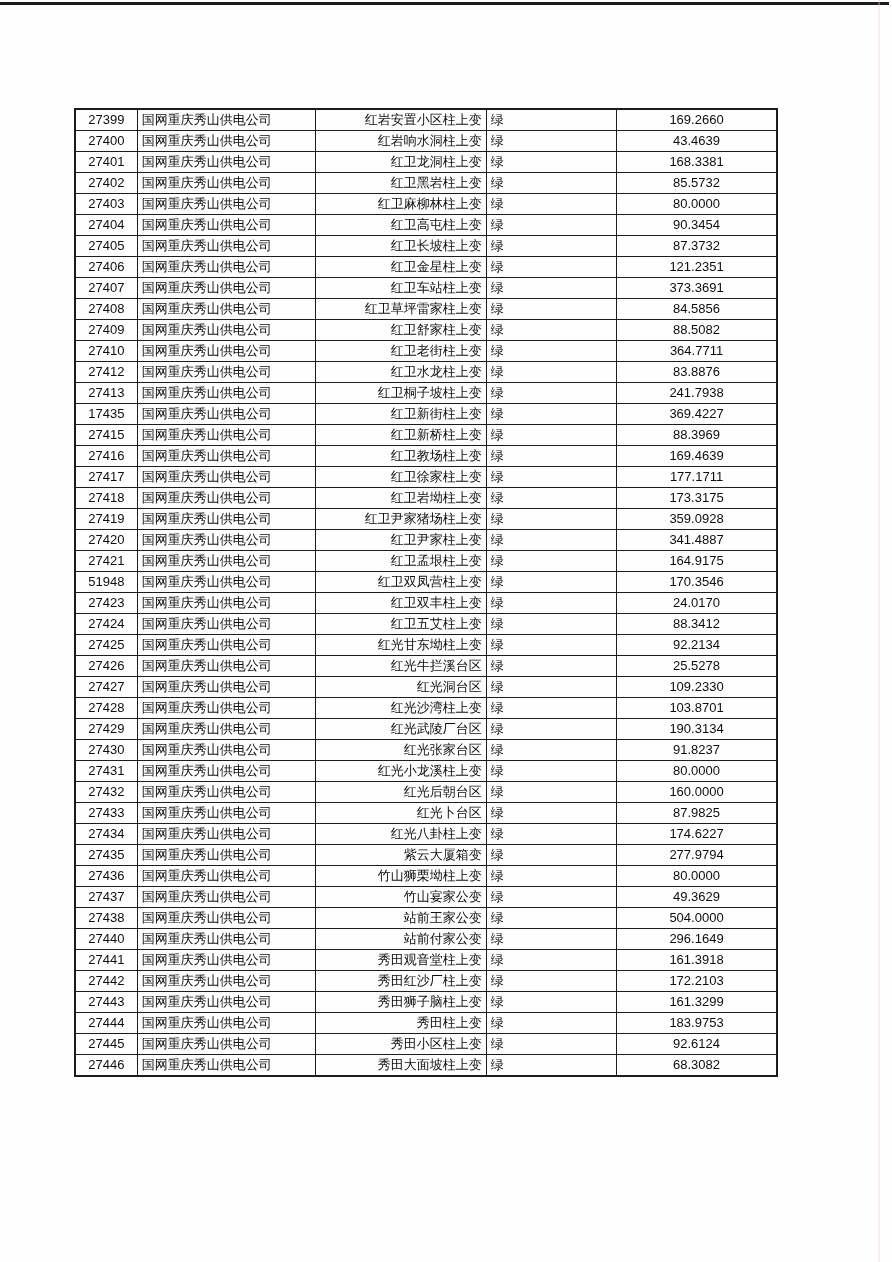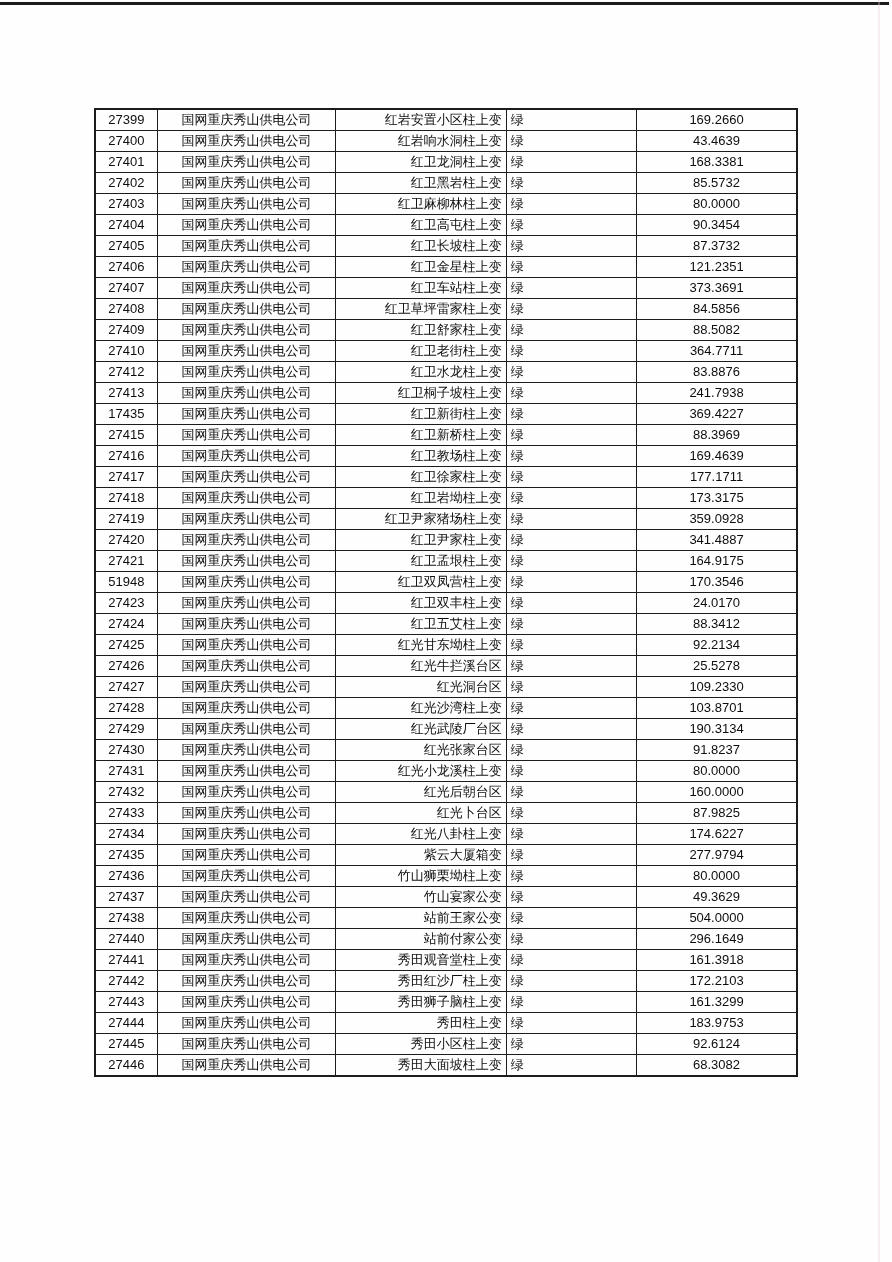--- a/index.html
+++ b/index.html
@@ -23,38 +23,38 @@
     background: #1b1b1b;
   }
   .right-edge-line {
     position: absolute;
     left: 878px; top: 0;
     width: 2px; height: 1262px;
     background: rgba(235, 205, 215, 0.35);
   }
   table.data-table {
     position: absolute;
-    left: 94px; top: 108px;
+    left: 74px; top: 108px;
     width: 704px;
     border-collapse: collapse;
     table-layout: fixed;
     border: 2px solid #1c1c1c;
   }
   table.data-table td {
     border: 1px solid #1c1c1c;
     height: 20.45px;
     padding: 0 4px;
     font-size: 13px;
     line-height: 20px;
     white-space: nowrap;
     overflow: hidden;
     color: #0d0d0d;
   }
   td.col-id     { width: 62px;  text-align: center; }
-  td.col-company{ width: 178px; text-align: center; }
+  td.col-company{ width: 178px; text-align: left; }
   td.col-name   { width: 170px; text-align: right; }
   td.col-status { width: 130px; text-align: left; }
   td.col-value  { width: 160px; text-align: center; }
 </style>
 </head>
 <body>
 
 <div class="page">
   <div class="top-rule"></div>
   <div class="right-edge-line"></div>

